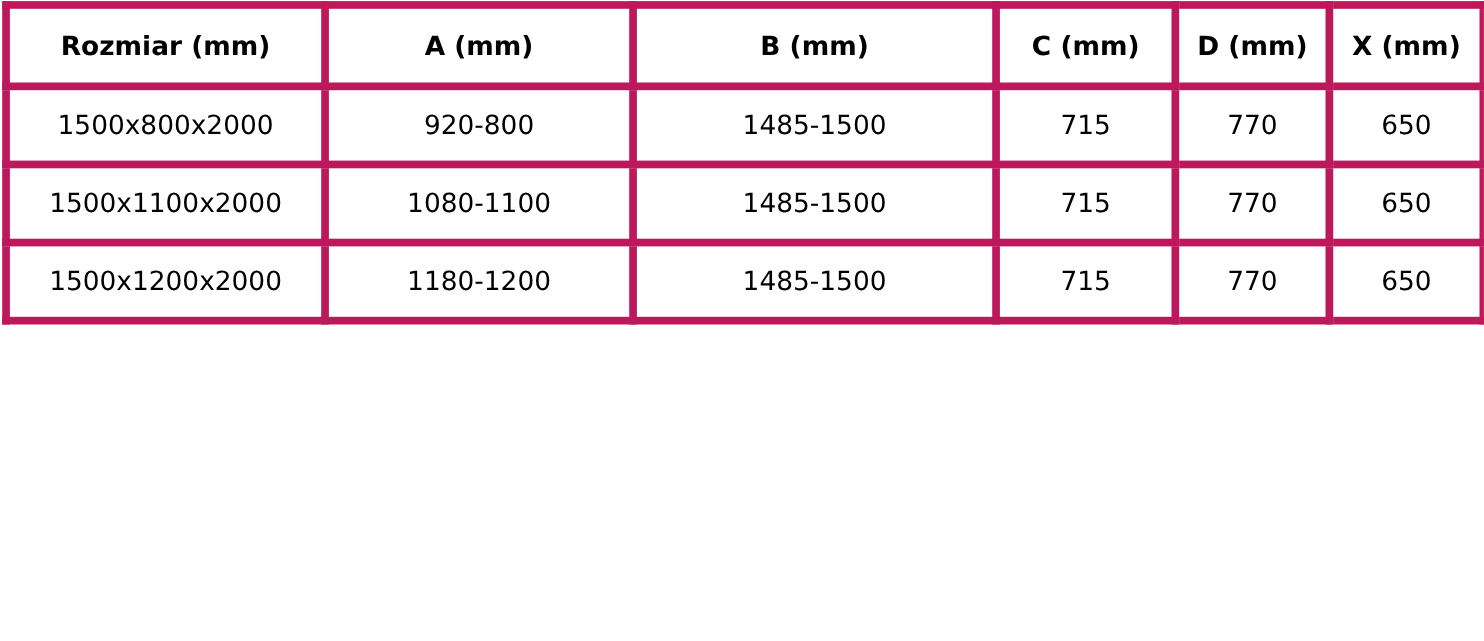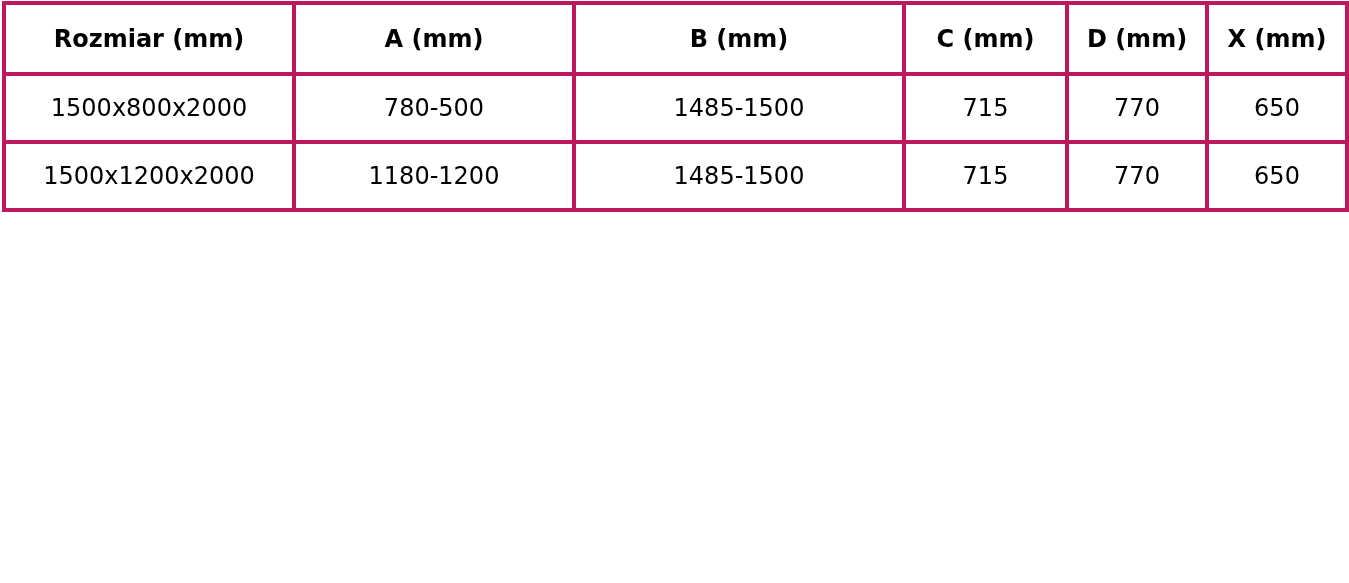--- a/index.html
+++ b/index.html
@@ -20,21 +20,21 @@
     overflow: hidden;
   }
   table.size-table {
     border-collapse: collapse;
     width: 1345px;
     margin: 1px 0 0 2px;
     table-layout: fixed;
   }
   table.size-table td,
   table.size-table th {
-    border: 4px solid #be185d;
+    border: 7px solid #be185d;
     text-align: center;
     vertical-align: middle;
     padding: 0;
     height: 64px;
     font-size: 24px;
     font-weight: normal;
     white-space: nowrap;
   }
   table.size-table thead th {
     font-weight: bold;
@@ -68,21 +68,29 @@
         <th>A (mm)</th>
         <th>B (mm)</th>
         <th>C (mm)</th>
         <th>D (mm)</th>
         <th>X (mm)</th>
       </tr>
     </thead>
     <tbody>
       <tr>
         <td>1500x800x2000</td>
-        <td>780-500</td>
+        <td>920-800</td>
+        <td>1485-1500</td>
+        <td>715</td>
+        <td>770</td>
+        <td>650</td>
+      </tr>
+      <tr>
+        <td>1500x1100x2000</td>
+        <td>1080-1100</td>
         <td>1485-1500</td>
         <td>715</td>
         <td>770</td>
         <td>650</td>
       </tr>
       <tr>
         <td>1500x1200x2000</td>
         <td>1180-1200</td>
         <td>1485-1500</td>
         <td>715</td>

